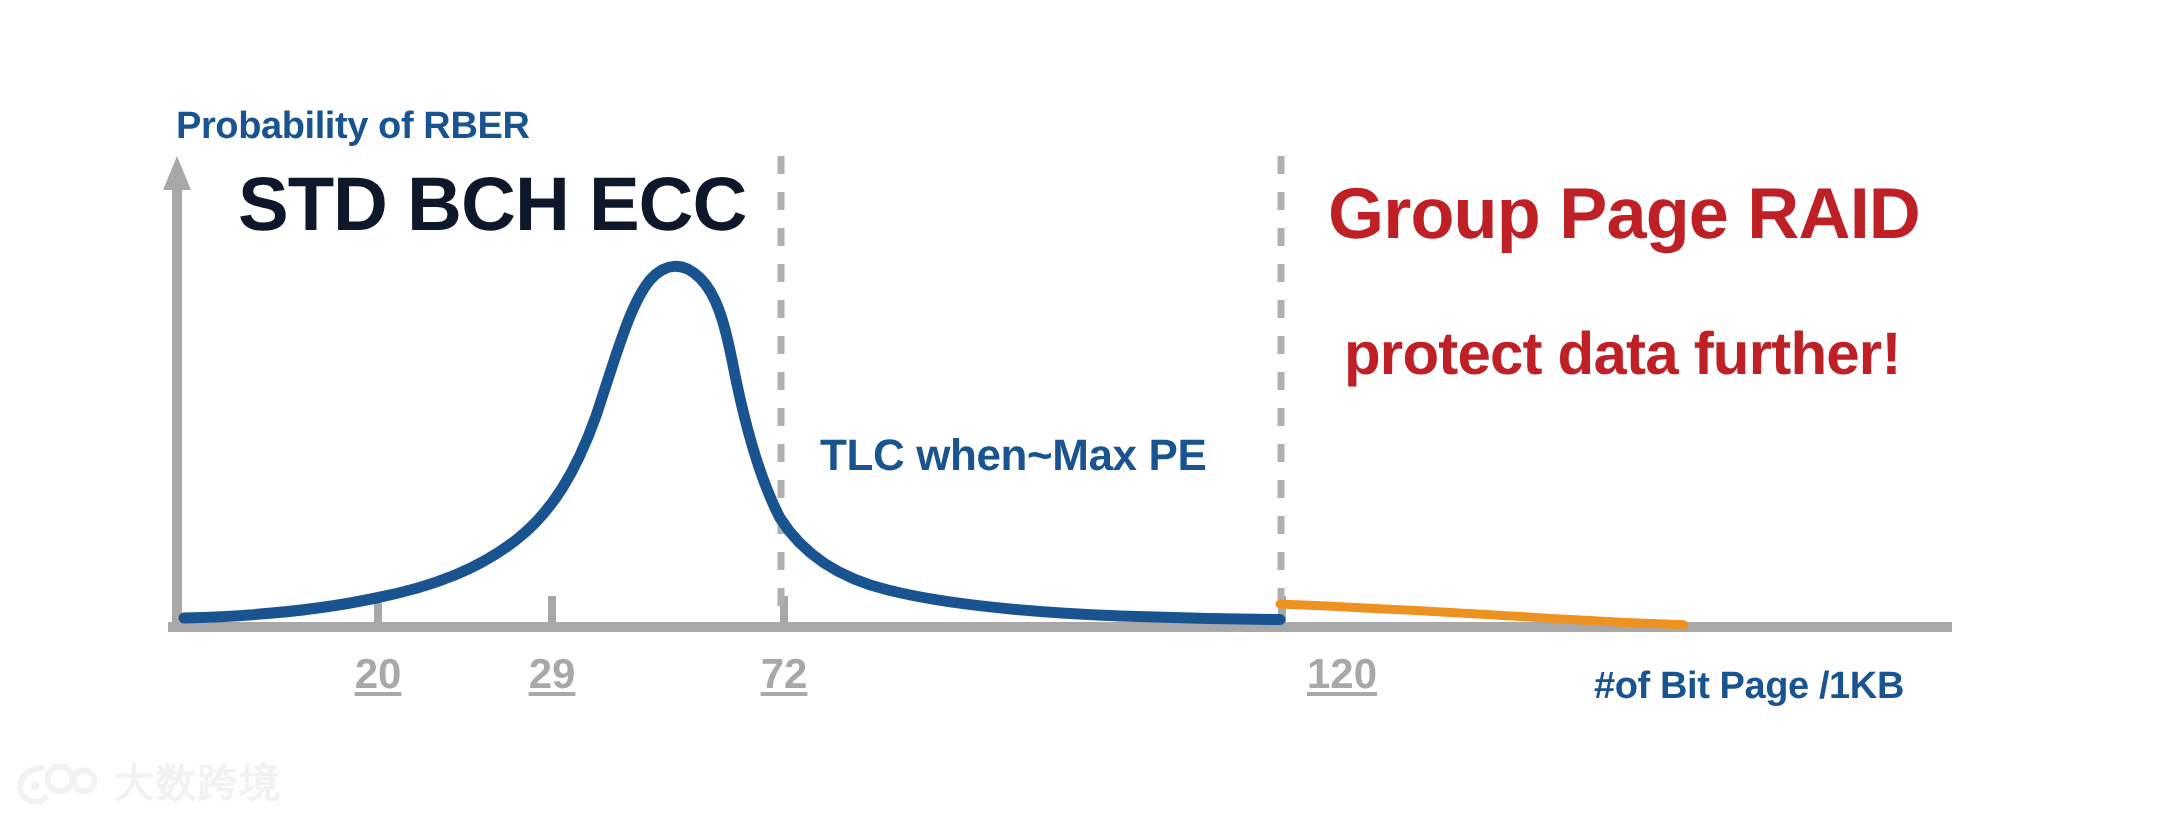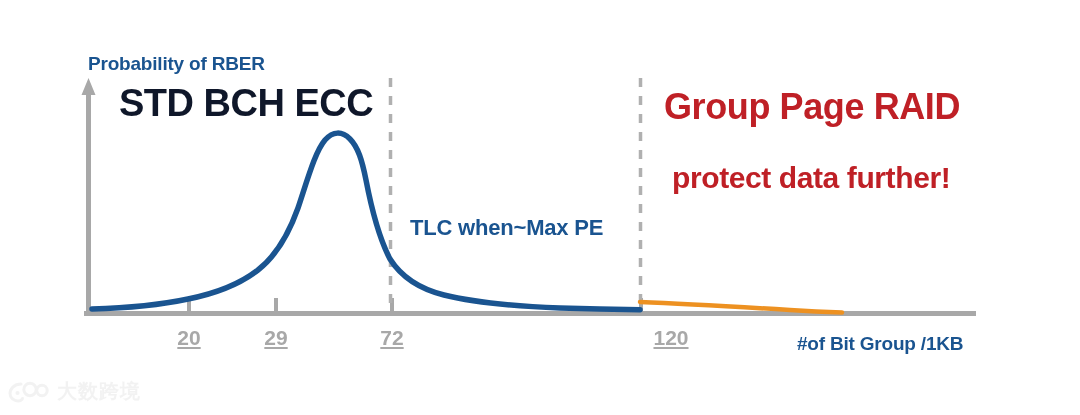--- a/index.html
+++ b/index.html
@@ -151,21 +151,21 @@
              C 402,278 420,289 444,295
              C 472,302 510,306 560,308
              C 590,309 615,309.5 640,309.8" fill="none" stroke="#1a5490" stroke-width="5.5" stroke-linecap="round" stroke-linejoin="round"></path>
 
     <path d="M 640,302
              C 690,304 740,307 790,310
              C 812,311.4 828,312 842,312.4" fill="none" stroke="#ed9121" stroke-width="4.5" stroke-linecap="round" stroke-linejoin="round"></path>
   </svg>
 
   <div class="lbl y-axis-title">Probability of RBER</div>
-  <div class="lbl x-axis-title">#of Bit Group /1KB</div>
+  <div class="lbl x-axis-title">#of Bit Page /1KB</div>
 
   <div class="lbl zone-title zone-std">STD BCH ECC</div>
 
   <div class="lbl annotation">TLC when~Max PE</div>
 
   <div class="lbl callout-line callout-1">Group Page RAID</div>
   <div class="lbl callout-line callout-2">protect data further!</div>
 
   <div class="lbl tick-label tick-20">20</div>
   <div class="lbl tick-label tick-44">29</div>

